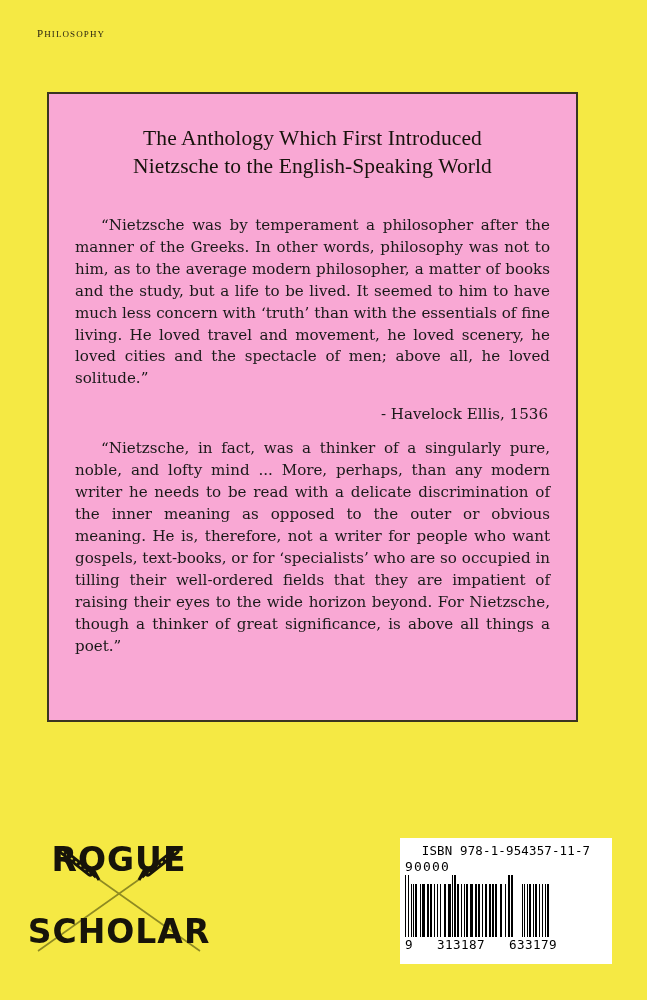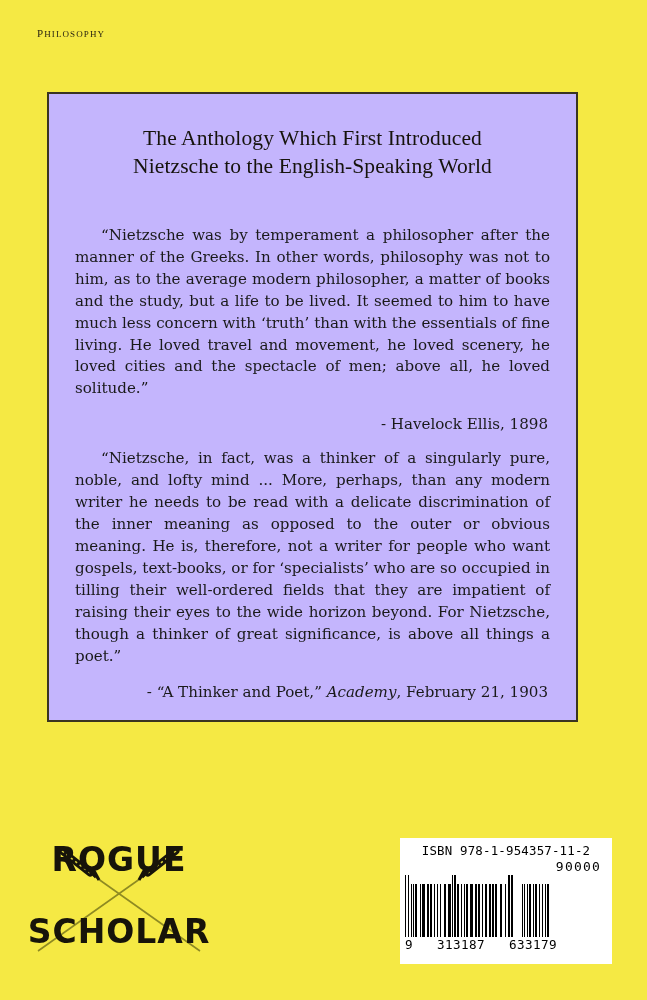--- a/index.html
+++ b/index.html
@@ -31,41 +31,41 @@
     font-size: 15px;
   }
 
   
   .quote-panel {
     position: absolute;
     left: 47px;
     top: 92px;
     width: 531px;
     height: 630px;
-    background: #c4b5fd;
+    background: #f9a8d4;
     border: 2px solid #3a3420;
     box-sizing: border-box;
   }
   .panel-inner {
     padding: 22px 26px 0 26px;
   }
 
   .panel-title {
     text-align: center;
     font-family: "Liberation Serif", "DejaVu Serif", serif;
     font-size: 21.5px;
     line-height: 1.32;
     color: #16130c;
     margin: 8px 0 0 0;
     letter-spacing: 0.1px;
   }
   .panel-title .t-line { display: block; }
 
   .quote-block {
-    margin-top: 44px;
+    margin-top: 34px;
     font-family: "DejaVu Serif", "Liberation Serif", serif;
     font-size: 15.1px;
     line-height: 1.455;
     color: #1a1a1a;
     text-align: justify;
     text-justify: inter-word;
     text-indent: 26px;
     hyphens: none;
   }
   .quote-block.second {
@@ -115,21 +115,21 @@
     color: #000;
     text-align: center;
     margin: 1px 0 0 0;
     white-space: nowrap;
   }
   .price-code {
     font-family: "DejaVu Sans Mono", "Liberation Mono", monospace;
     font-size: 13px;
     letter-spacing: 1.2px;
     color: #000;
-    text-align: right;
+    text-align: left;
     padding-right: 6px;
     margin: 1px 0 1px 0;
   }
   .bars-row {
     display: flex;
     align-items: flex-end;
     gap: 9px;
     height: 62px;
   }
   .bars-main, .bars-addon {
@@ -164,28 +164,25 @@
   <div class="panel-inner">
 
     <div class="panel-title">
       <span class="t-line">The Anthology Which First Introduced</span>
       <span class="t-line">Nietzsche to the English-Speaking World</span>
     </div>
 
     <p class="quote-block first">“Nietzsche was by temperament a philosopher after the manner of the Greeks. In other words, philosophy was not to him, as to the average modern philosopher, a matter of books and the study, but a life to be lived. It seemed to him to have much less concern with ‘truth’ than with the essentials of fine living. He loved travel and movement, he loved scenery, he loved cities and the spectacle of men; above all, he loved solitude.”</p>
 
     <div class="attribution first">
-      <span>- Havelock Ellis,  1898</span>
+      <span>- Havelock Ellis,  1536</span>
     </div>
 
     <p class="quote-block second">“Nietzsche, in fact, was a thinker of a singularly pure, noble, and lofty mind ... More, perhaps, than any modern writer he needs to be read with a delicate discrimination of the inner meaning as opposed to the outer or obvious meaning. He is, therefore, not a writer for people who want gospels, text-books, or for ‘specialists’ who are so occupied in tilling their well-ordered fields that they are impatient of raising their eyes to the wide horizon beyond. For Nietzsche, though a thinker of great significance, is above all things a poet.”</p>
 
-    <div class="attribution second">
-      <span>- “A Thinker and Poet,” </span><span class="src-italic">Academy</span><span>, February 21, 1903</span>
-    </div>
 
   </div>
 </div>
 
 <div class="logo">
   <svg width="186" height="122" viewBox="0 0 186 122">
 
     <g>
       <line x1="44" y1="26" x2="174" y2="118" stroke="#8e8a22" stroke-width="1.6"></line>
       <line x1="36" y1="18" x2="64" y2="40" stroke="#17140a" stroke-width="7" stroke-linecap="round"></line>
@@ -202,21 +199,21 @@
       <line x1="120" y1="34" x2="113" y2="47" stroke="#17140a" stroke-width="3"></line>
     </g>
 
     <text x="93" y="38" text-anchor="middle" font-family="'DejaVu Sans','Liberation Sans',sans-serif" font-size="33" font-weight="bold" letter-spacing="1" fill="#17140a">ROGUE</text>
 
     <text x="93" y="110" text-anchor="middle" font-family="'DejaVu Sans','Liberation Sans',sans-serif" font-size="33" font-weight="bold" letter-spacing="1" fill="#17140a">SCHOLAR</text>
   </svg>
 </div>
 
 <div class="barcode-area">
-  <div class="isbn-text">ISBN 978-1-954357-11-2</div>
+  <div class="isbn-text">ISBN 978-1-954357-11-7</div>
   <div class="price-code">90000</div>
   <div class="bars-row">
     <div class="bars-main" id="bars-main">
         <div class="bar tall" style="width: 1.4px; margin-right: 1.3px;"></div>
         <div class="bar tall" style="width: 1.4px; margin-right: 2.2px;"></div>
         <div class="bar" style="width: 1px; margin-right: 1px;"></div>
         <div class="bar" style="width: 1px; margin-right: 1px;"></div>
         <div class="bar" style="width: 1.9px; margin-right: 2.6px;"></div>
         <div class="bar" style="width: 1.7px; margin-right: 1px;"></div>
         <div class="bar" style="width: 2.8px; margin-right: 1.8px;"></div>

